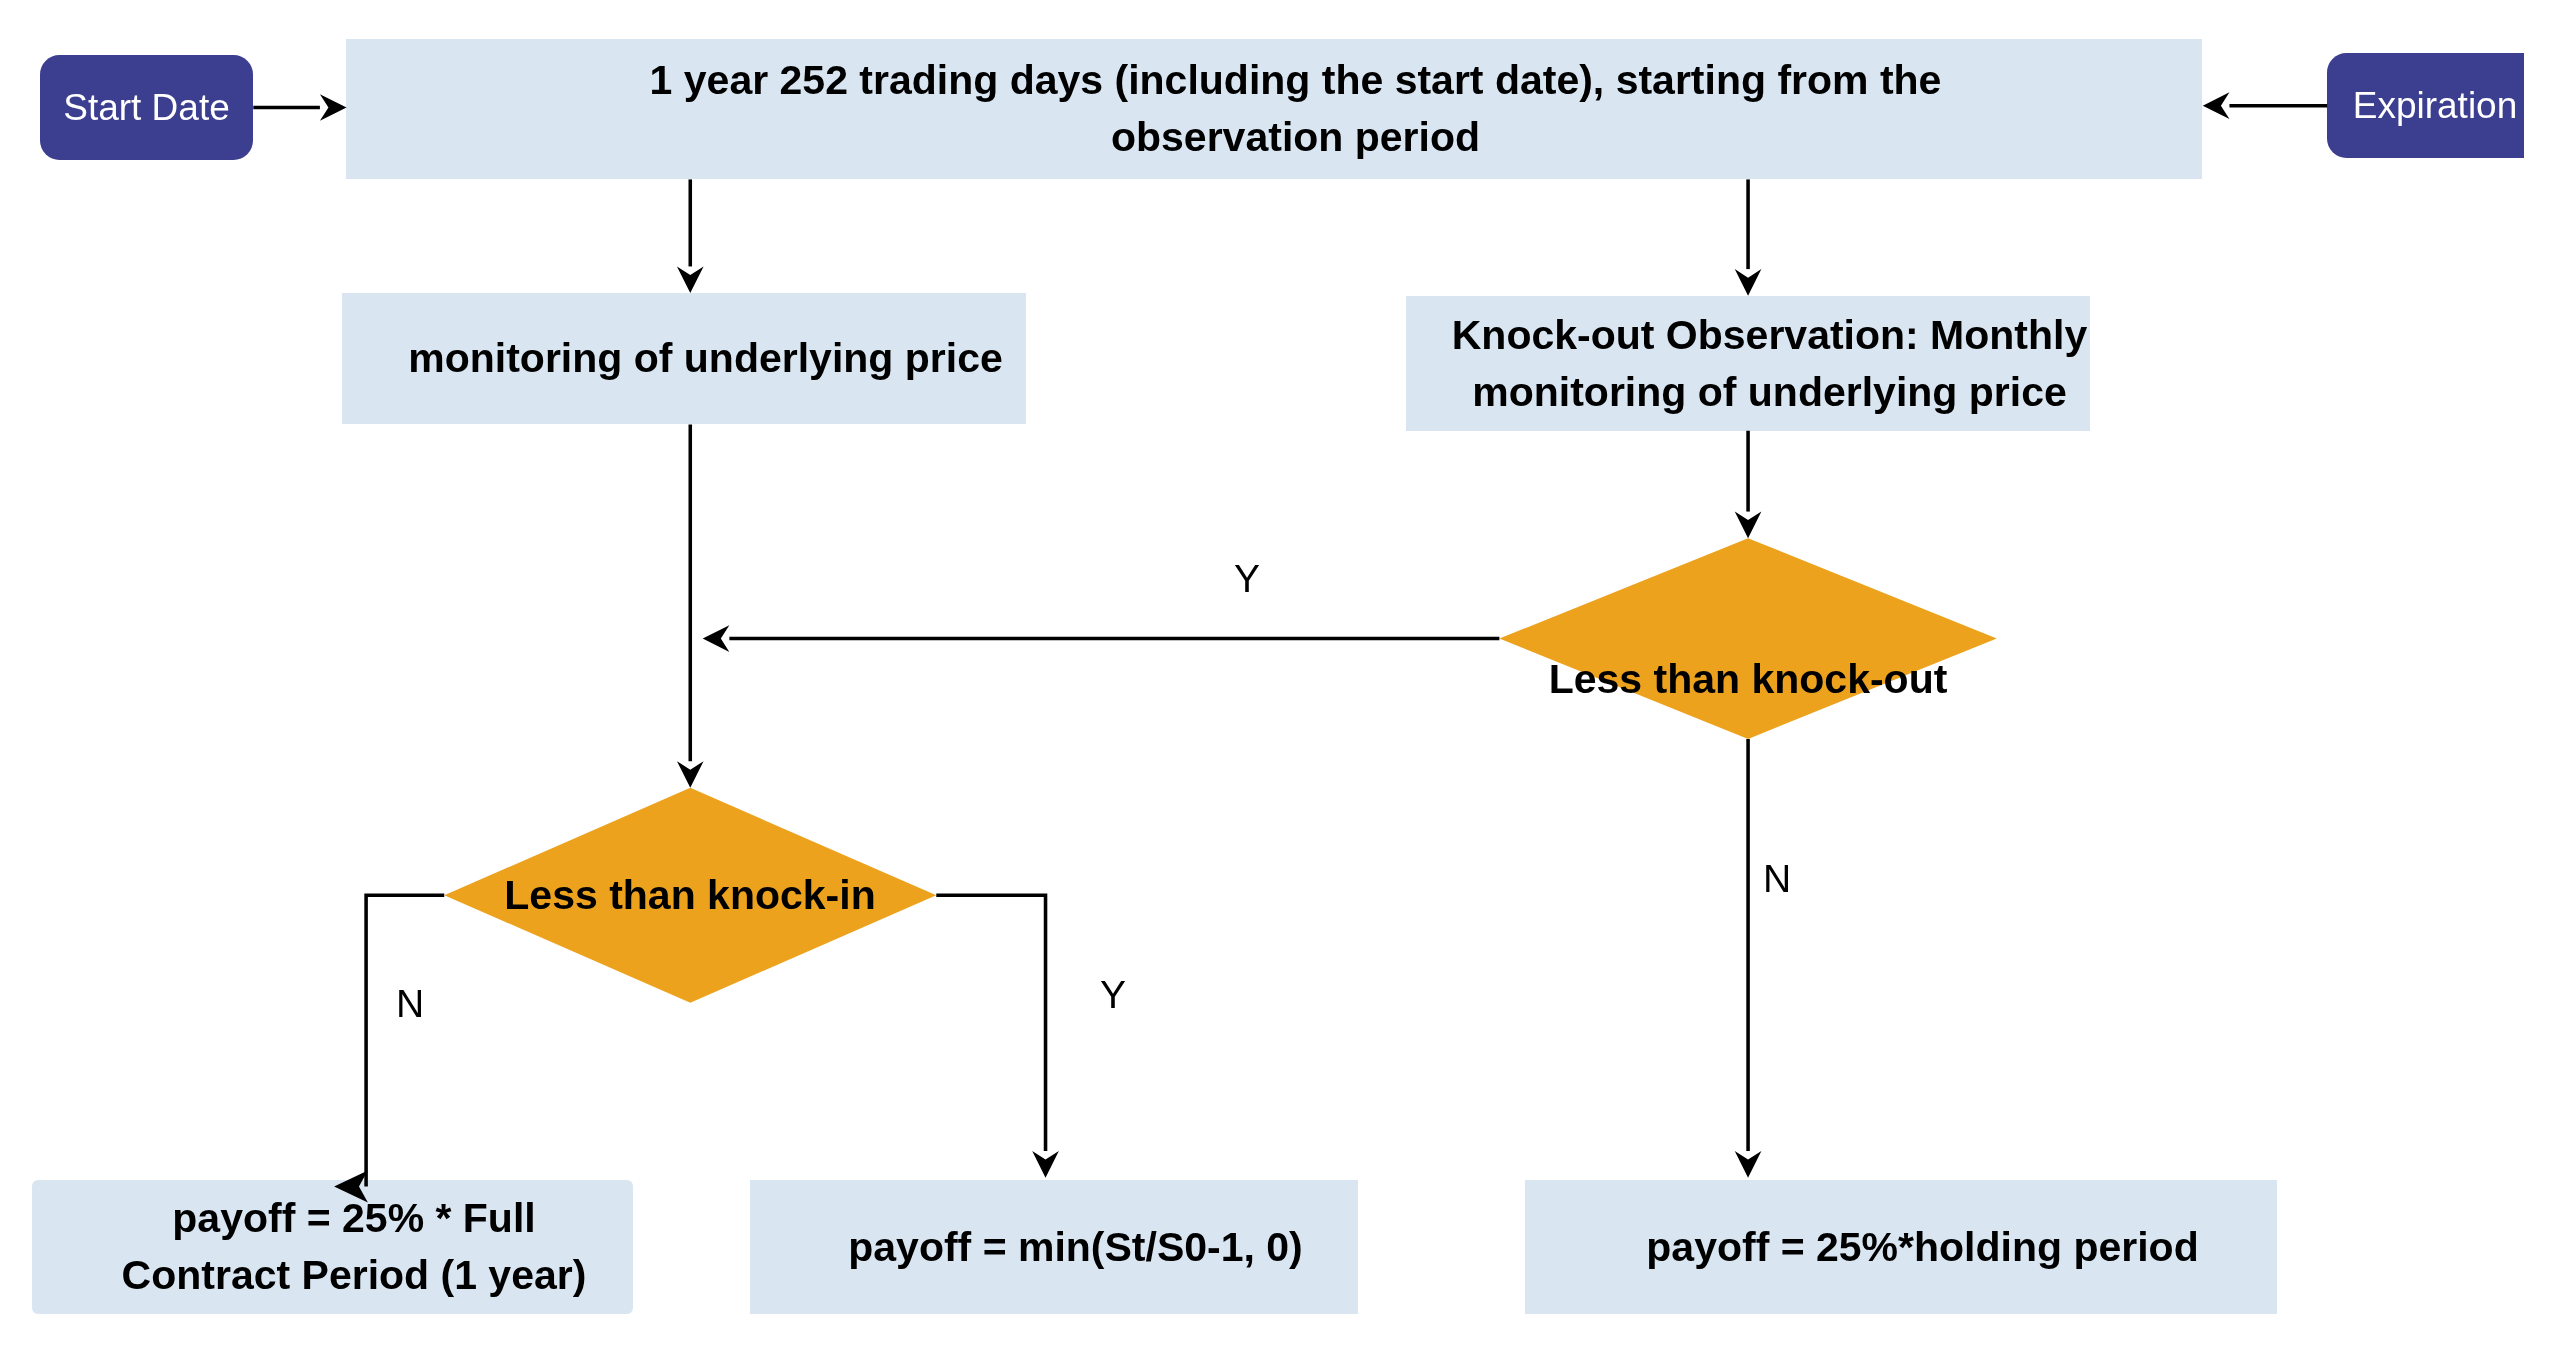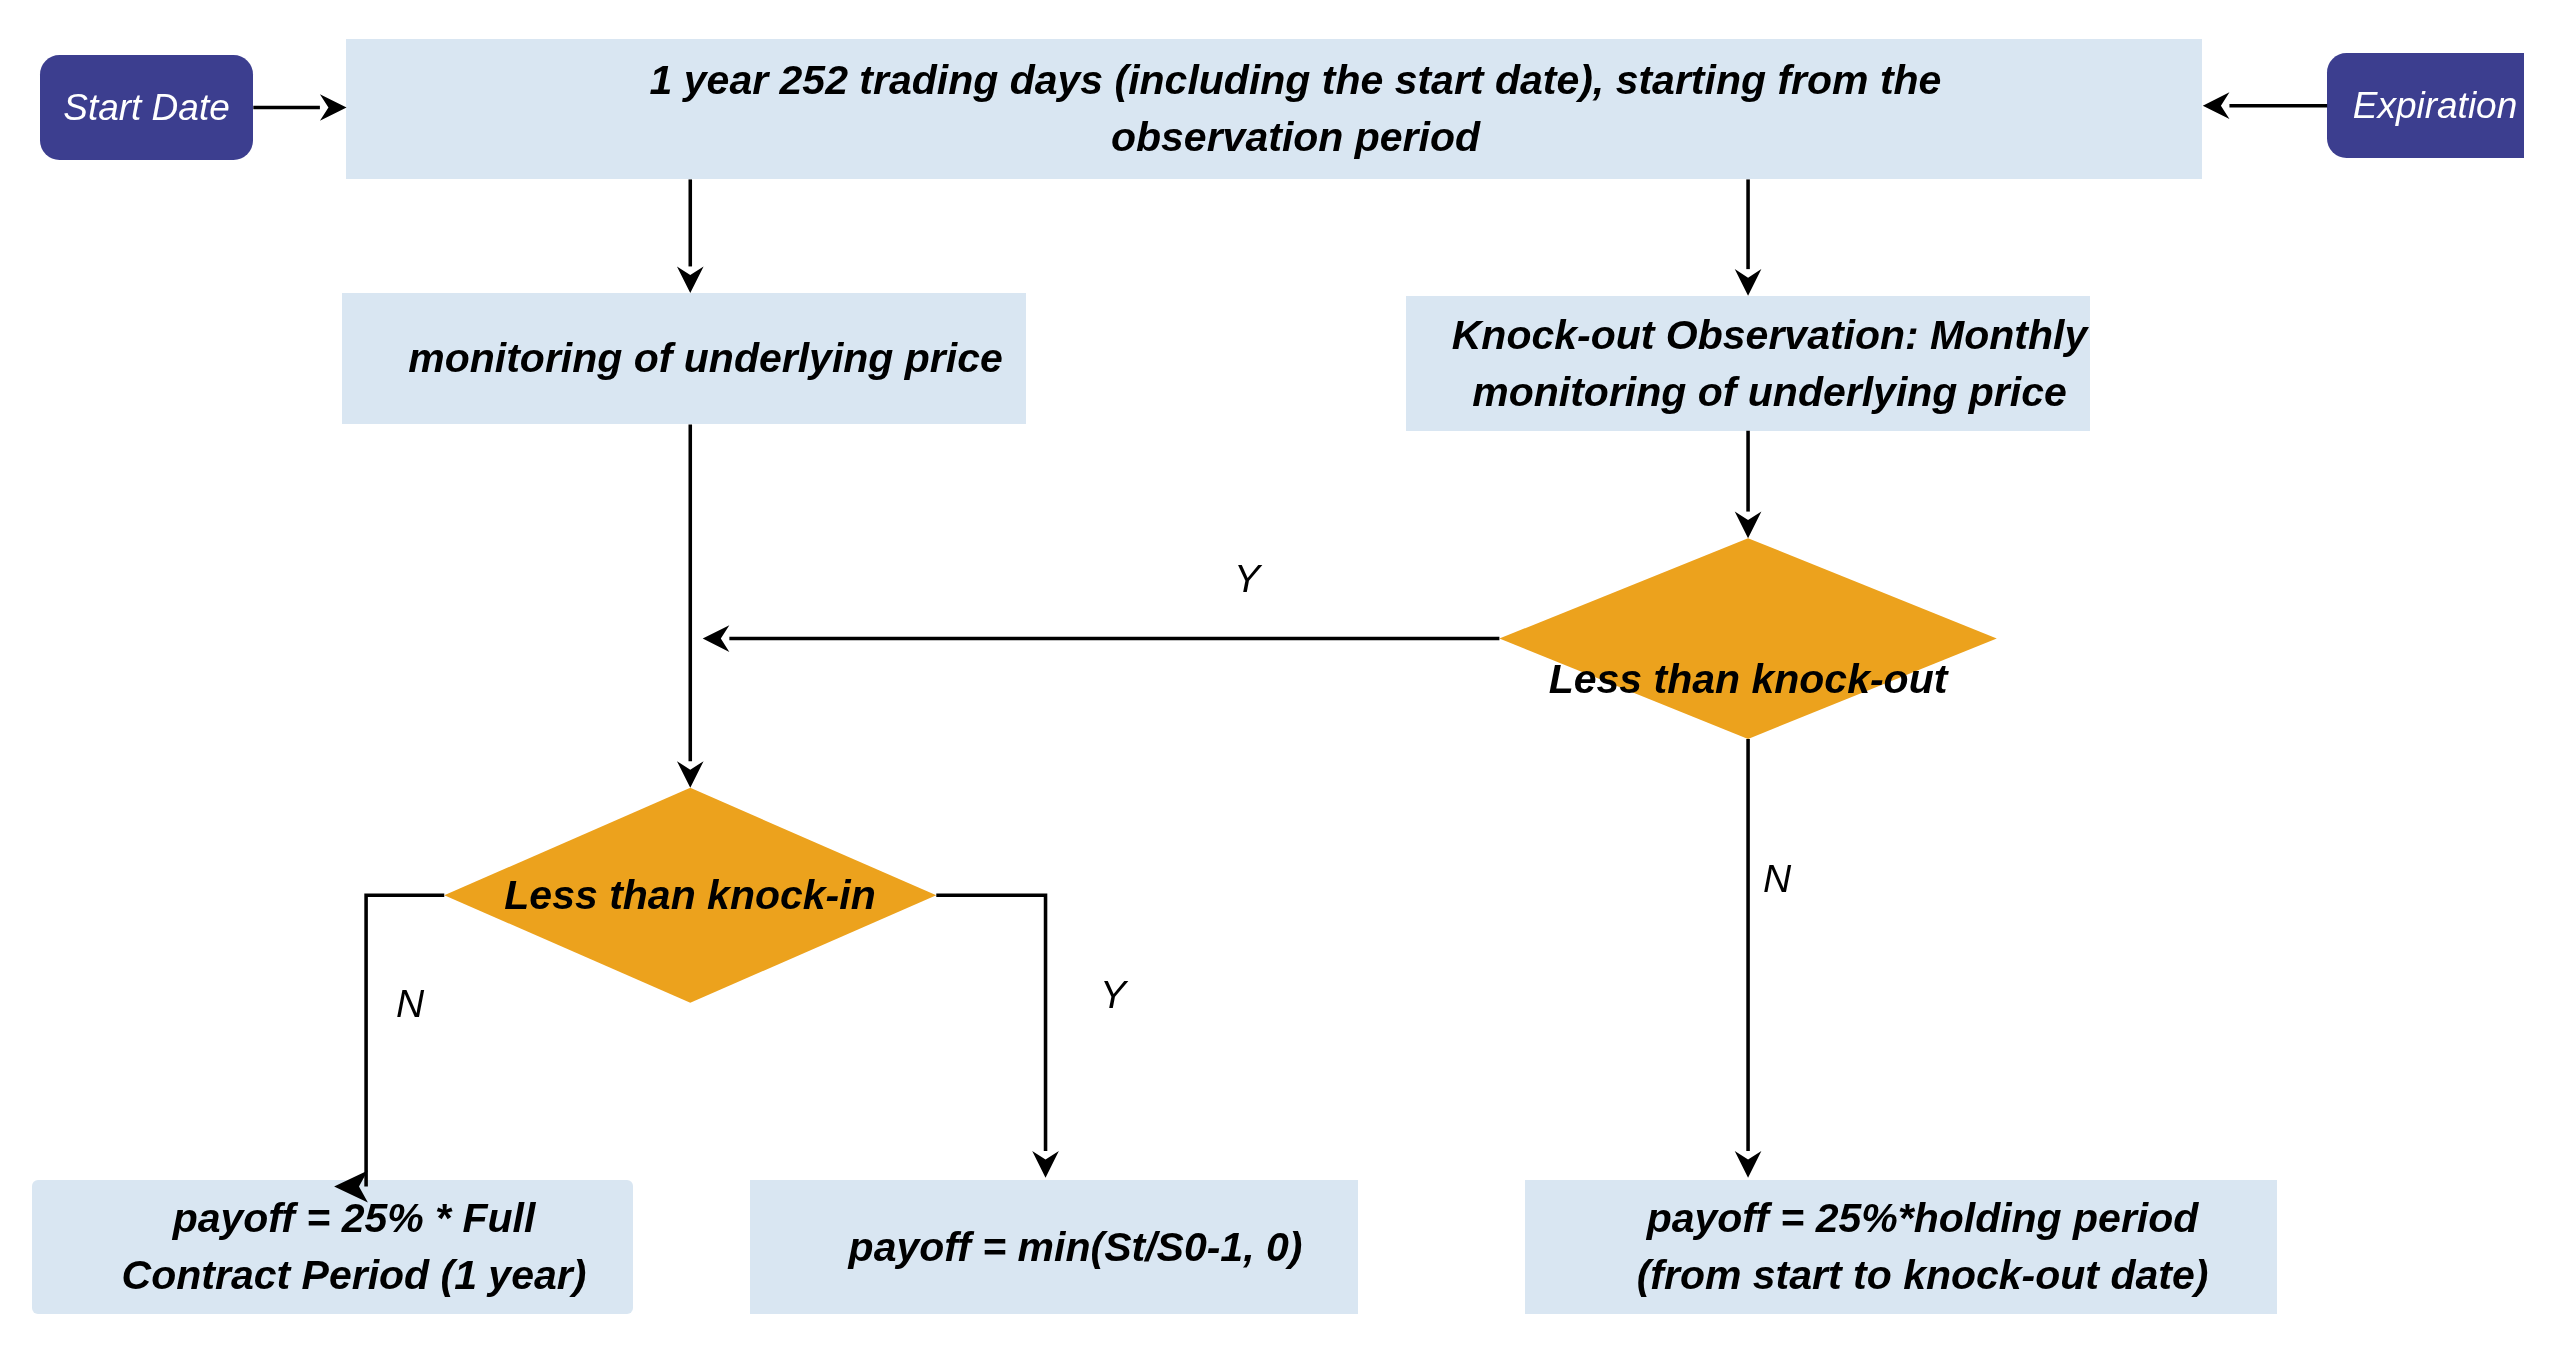--- a/index.html
+++ b/index.html
@@ -11,21 +11,20 @@
     --text:#000000;
     --bg:#FFFFFF;
   }
   html,body{margin:0;padding:0;background:var(--bg);}
   body{font-family:"Liberation Sans", sans-serif;}
   .canvas{
     position:relative;
     width:2524px;height:1350px;
     background:var(--bg);
     overflow:hidden;
-    font-style:italic;
   }
   
   .node{position:absolute;box-sizing:border-box;z-index:1;
         display:flex;flex-direction:column;align-items:center;justify-content:center;
         text-align:center;color:var(--text);}
   .rect{background:var(--box-bg);}
   .pill{background:var(--pill-bg);color:var(--pill-text);border-radius:19.5px;
         font-size:37px;font-weight:400;}
   .bold{font-weight:700;}
   .line{white-space:nowrap;line-height:57px;}
@@ -86,21 +85,20 @@
     <div class="line">payoff = 25% * Full</div>
     <div class="line">Contract Period (1 year)</div>
   </div>
 
   <div class="node rect bold f46" id="box-payoff-min">
     <div class="line">payoff = min(St/S0-1, 0)</div>
   </div>
 
   <div class="node rect bold f46" id="box-payoff-holding">
     <div class="line">payoff = 25%*holding period</div>
-    <div class="line">(from start to knock-out date)</div>
   </div>
 
   <svg class="edges" width="2576" height="1350" viewBox="0 0 2900 1520">
     <defs>
       <marker id="arrow" viewBox="0 0 12 12" refX="1" refY="6" markerWidth="9" markerHeight="9" orient="auto" markerUnits="strokeWidth">
         <path class="arrowhead" d="M1,1 L11,6 L1,11 L4.2,6 Z"></path>
       </marker>
     </defs>
 
     <polygon class="diamond" points="777,887 1054,1008 777,1129 500,1008"></polygon>

